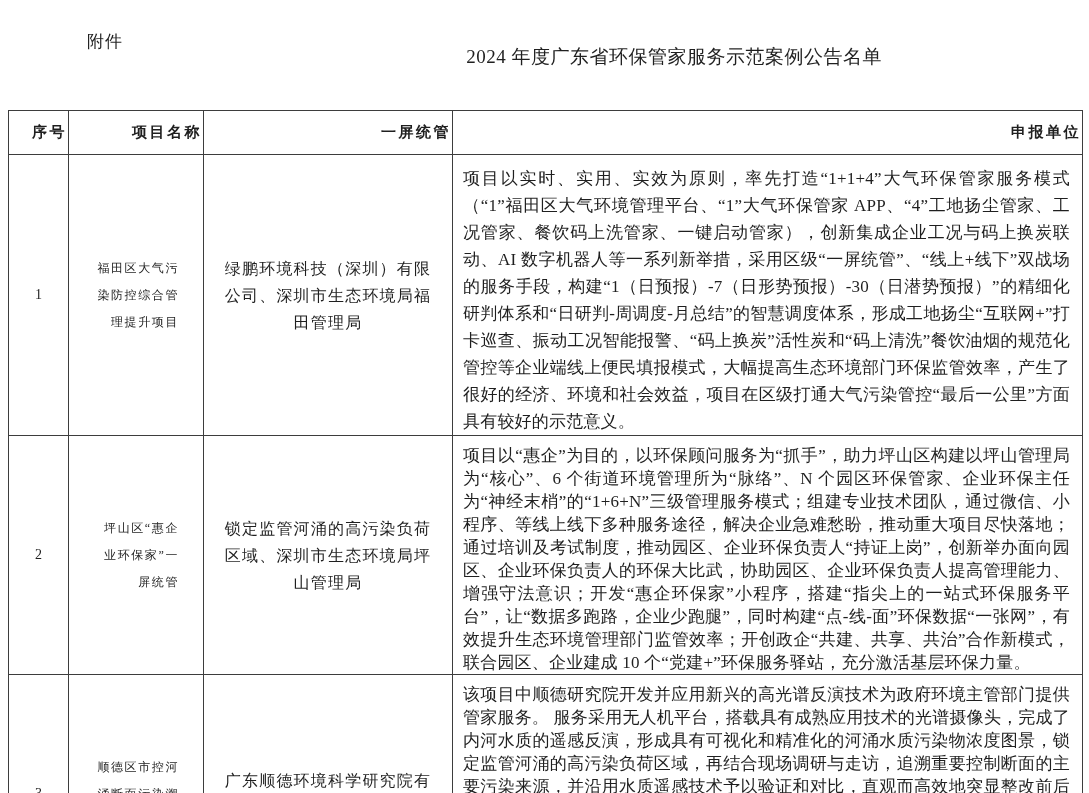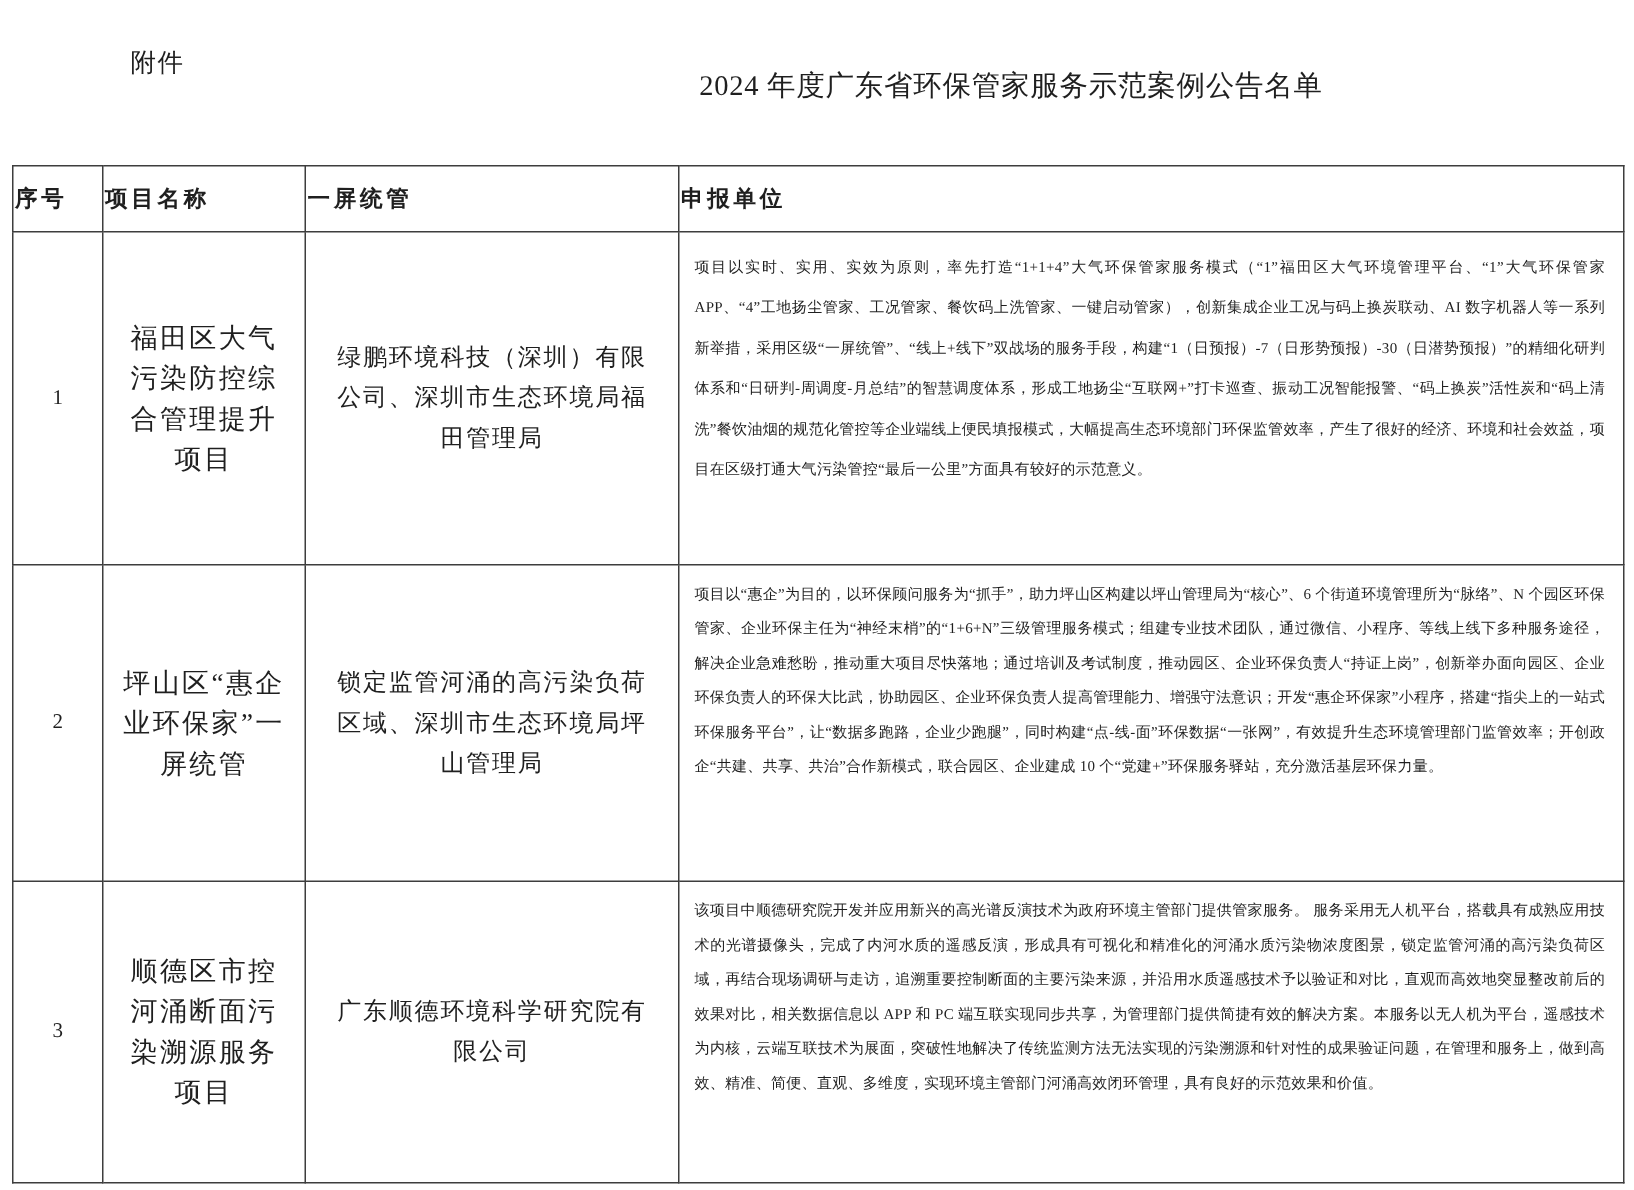--- a/index.html
+++ b/index.html
@@ -28,41 +28,41 @@
     background:#fff;
   }
   .main-table th,.main-table td{
     border:1px solid #3d3d3d;
     overflow:hidden;
   }
   .main-table th{
     height:41px;
     font-size:15px;font-weight:bold;
     letter-spacing:2.5px;
-    text-align:left;vertical-align:middle;
+    text-align:right;vertical-align:middle;
   }
   td.num-cell{
     text-align:center;vertical-align:middle;
     font-size:14px;
   }
   td.proj-cell{
-    text-align:center;vertical-align:middle;
-    font-size:18px;line-height:27px;letter-spacing:1.6px;
-    padding:0 11px;
+    text-align:right;vertical-align:middle;
+    font-size:12px;line-height:27px;letter-spacing:1.6px;
+    padding:0 24px;
   }
   td.appl-cell{
     text-align:center;vertical-align:middle;
     font-size:16px;line-height:27px;letter-spacing:1.2px;
     padding:0 14px;
   }
   td.sig-cell{
     vertical-align:top;
     text-align:justify;text-justify:inter-ideograph;
-    font-size:10px;letter-spacing:0.2px;
-    padding:8px 12px 12px 10px;
+    font-size:17px;letter-spacing:0.2px;
+    padding:8px 12px 0 10px;
   }
   tr.r1{height:222px;} tr.r1 td.sig-cell{line-height:27px;padding-top:10px;}
   tr.r2{height:211px;} tr.r2 td.sig-cell{line-height:23px;padding-top:8px;}
   tr.r3{height:201px;} tr.r3 td.sig-cell{line-height:23px;padding-top:8px;}
 </style>
 </head>
 <body>
 
 <div class="attachment-label">附件</div>
 

